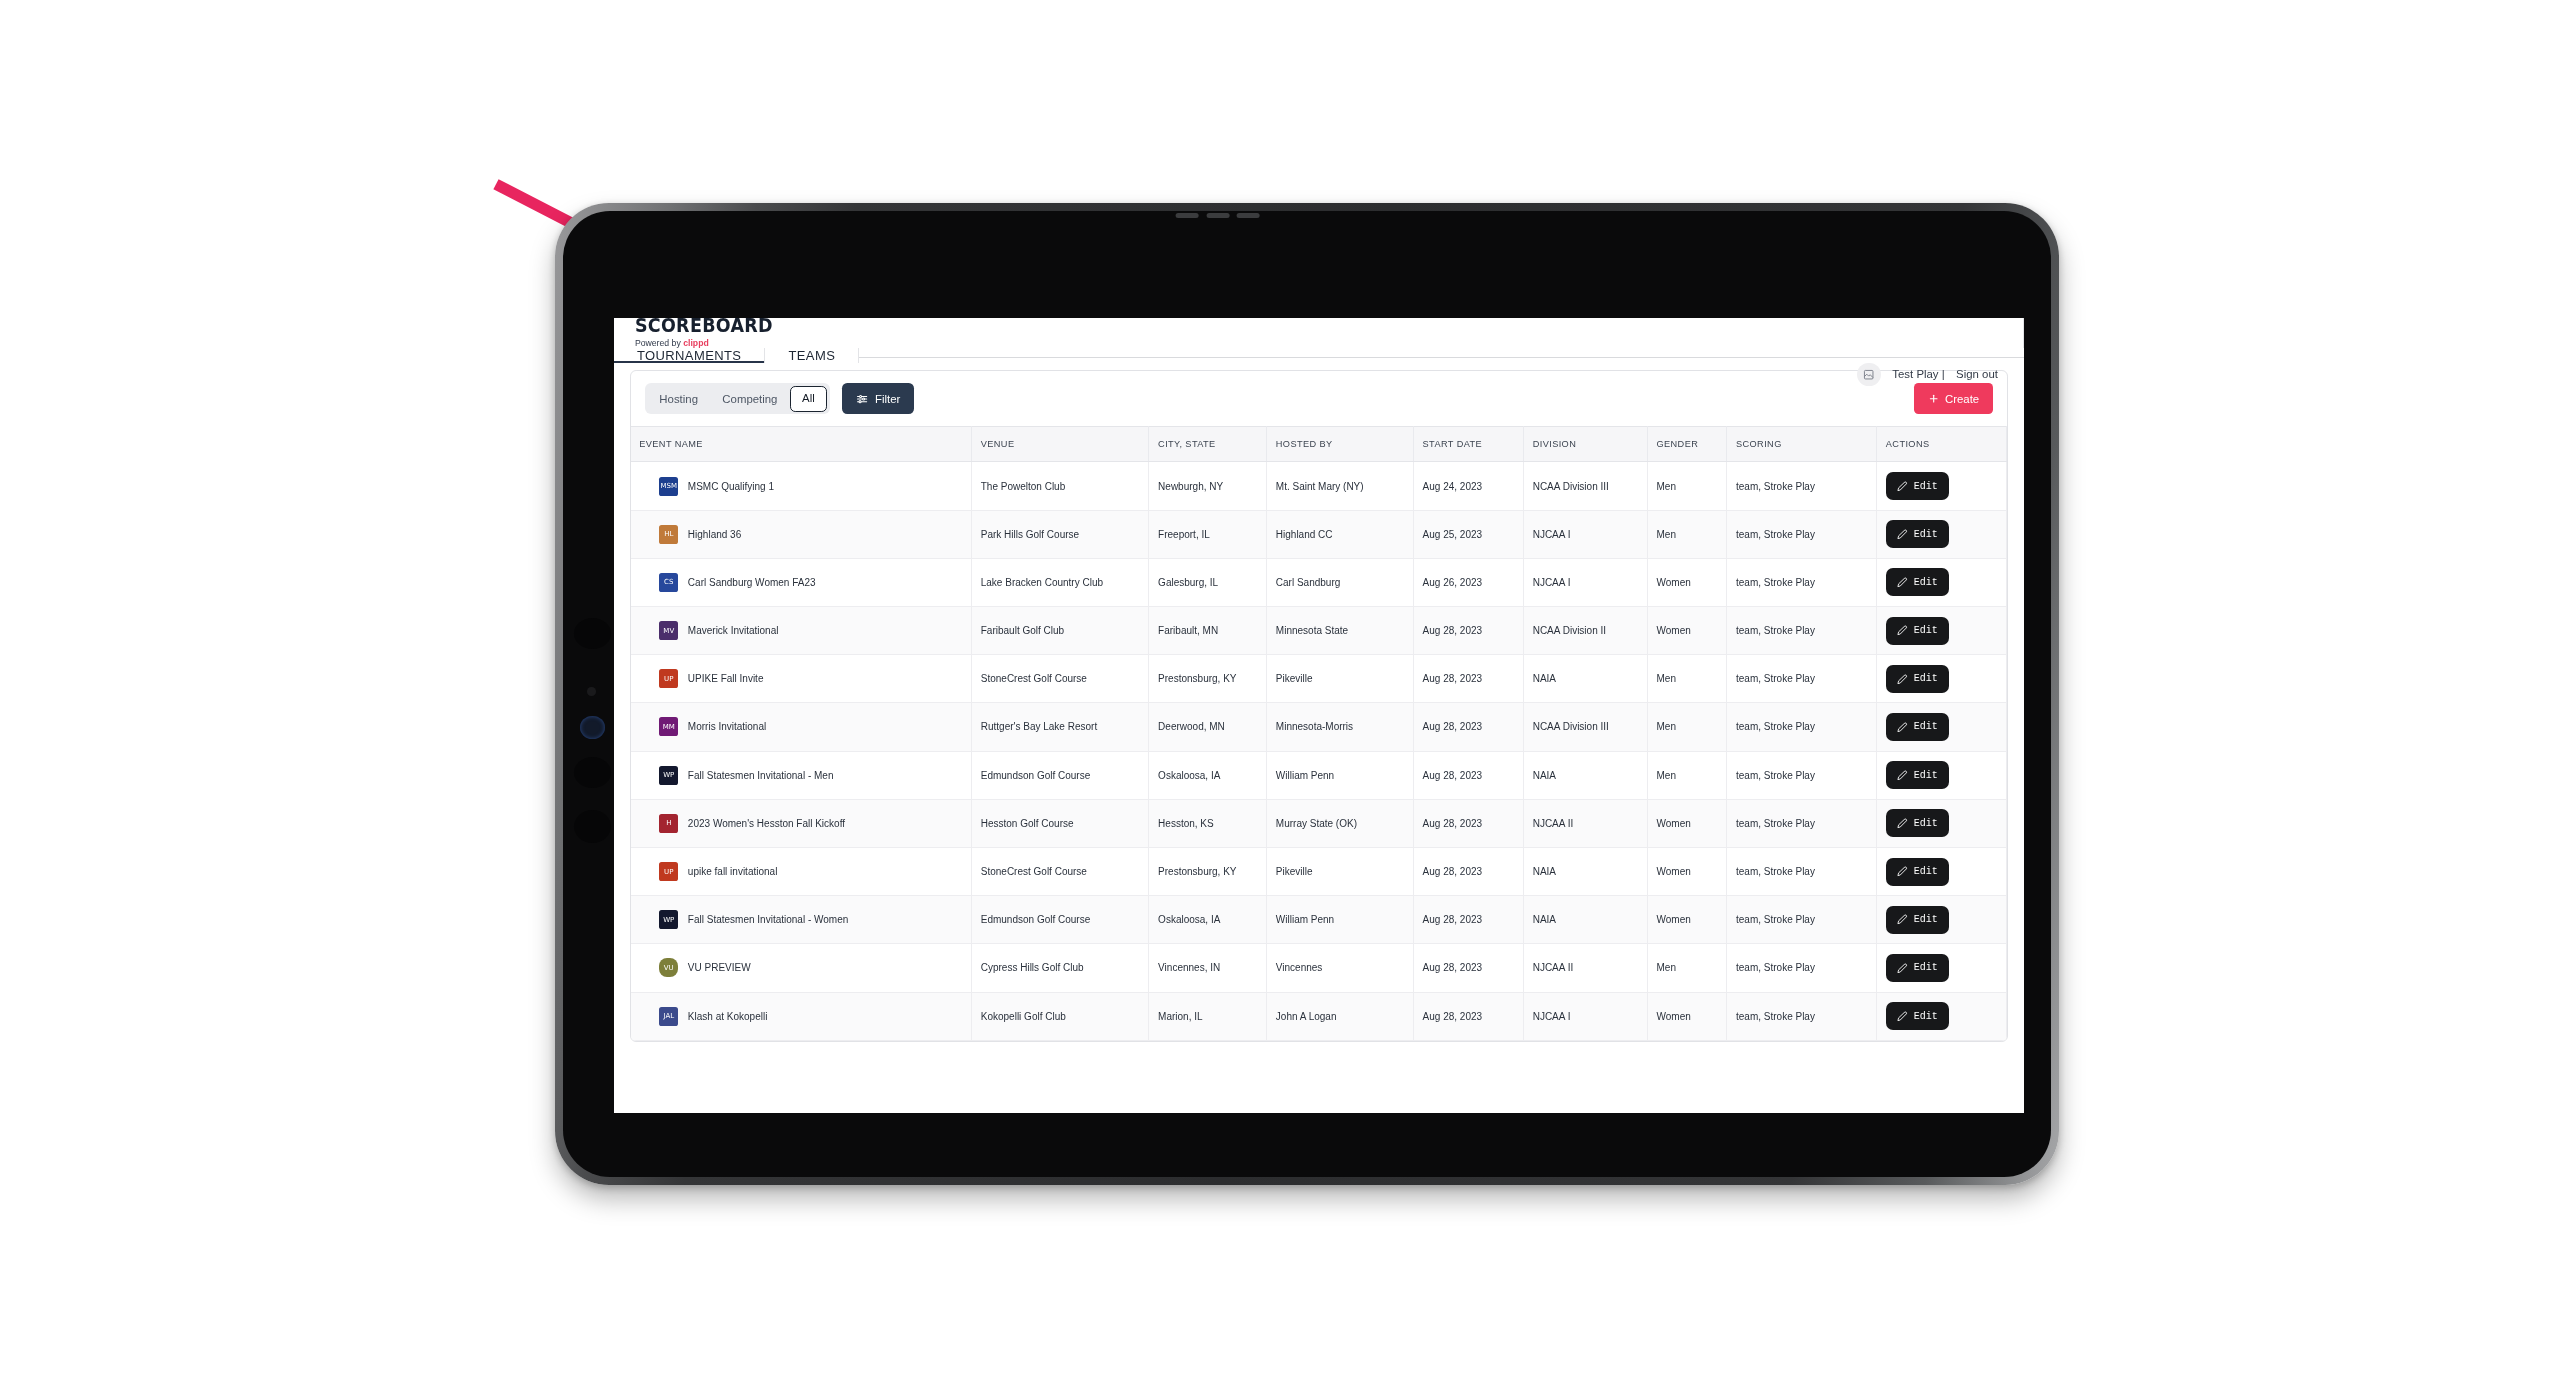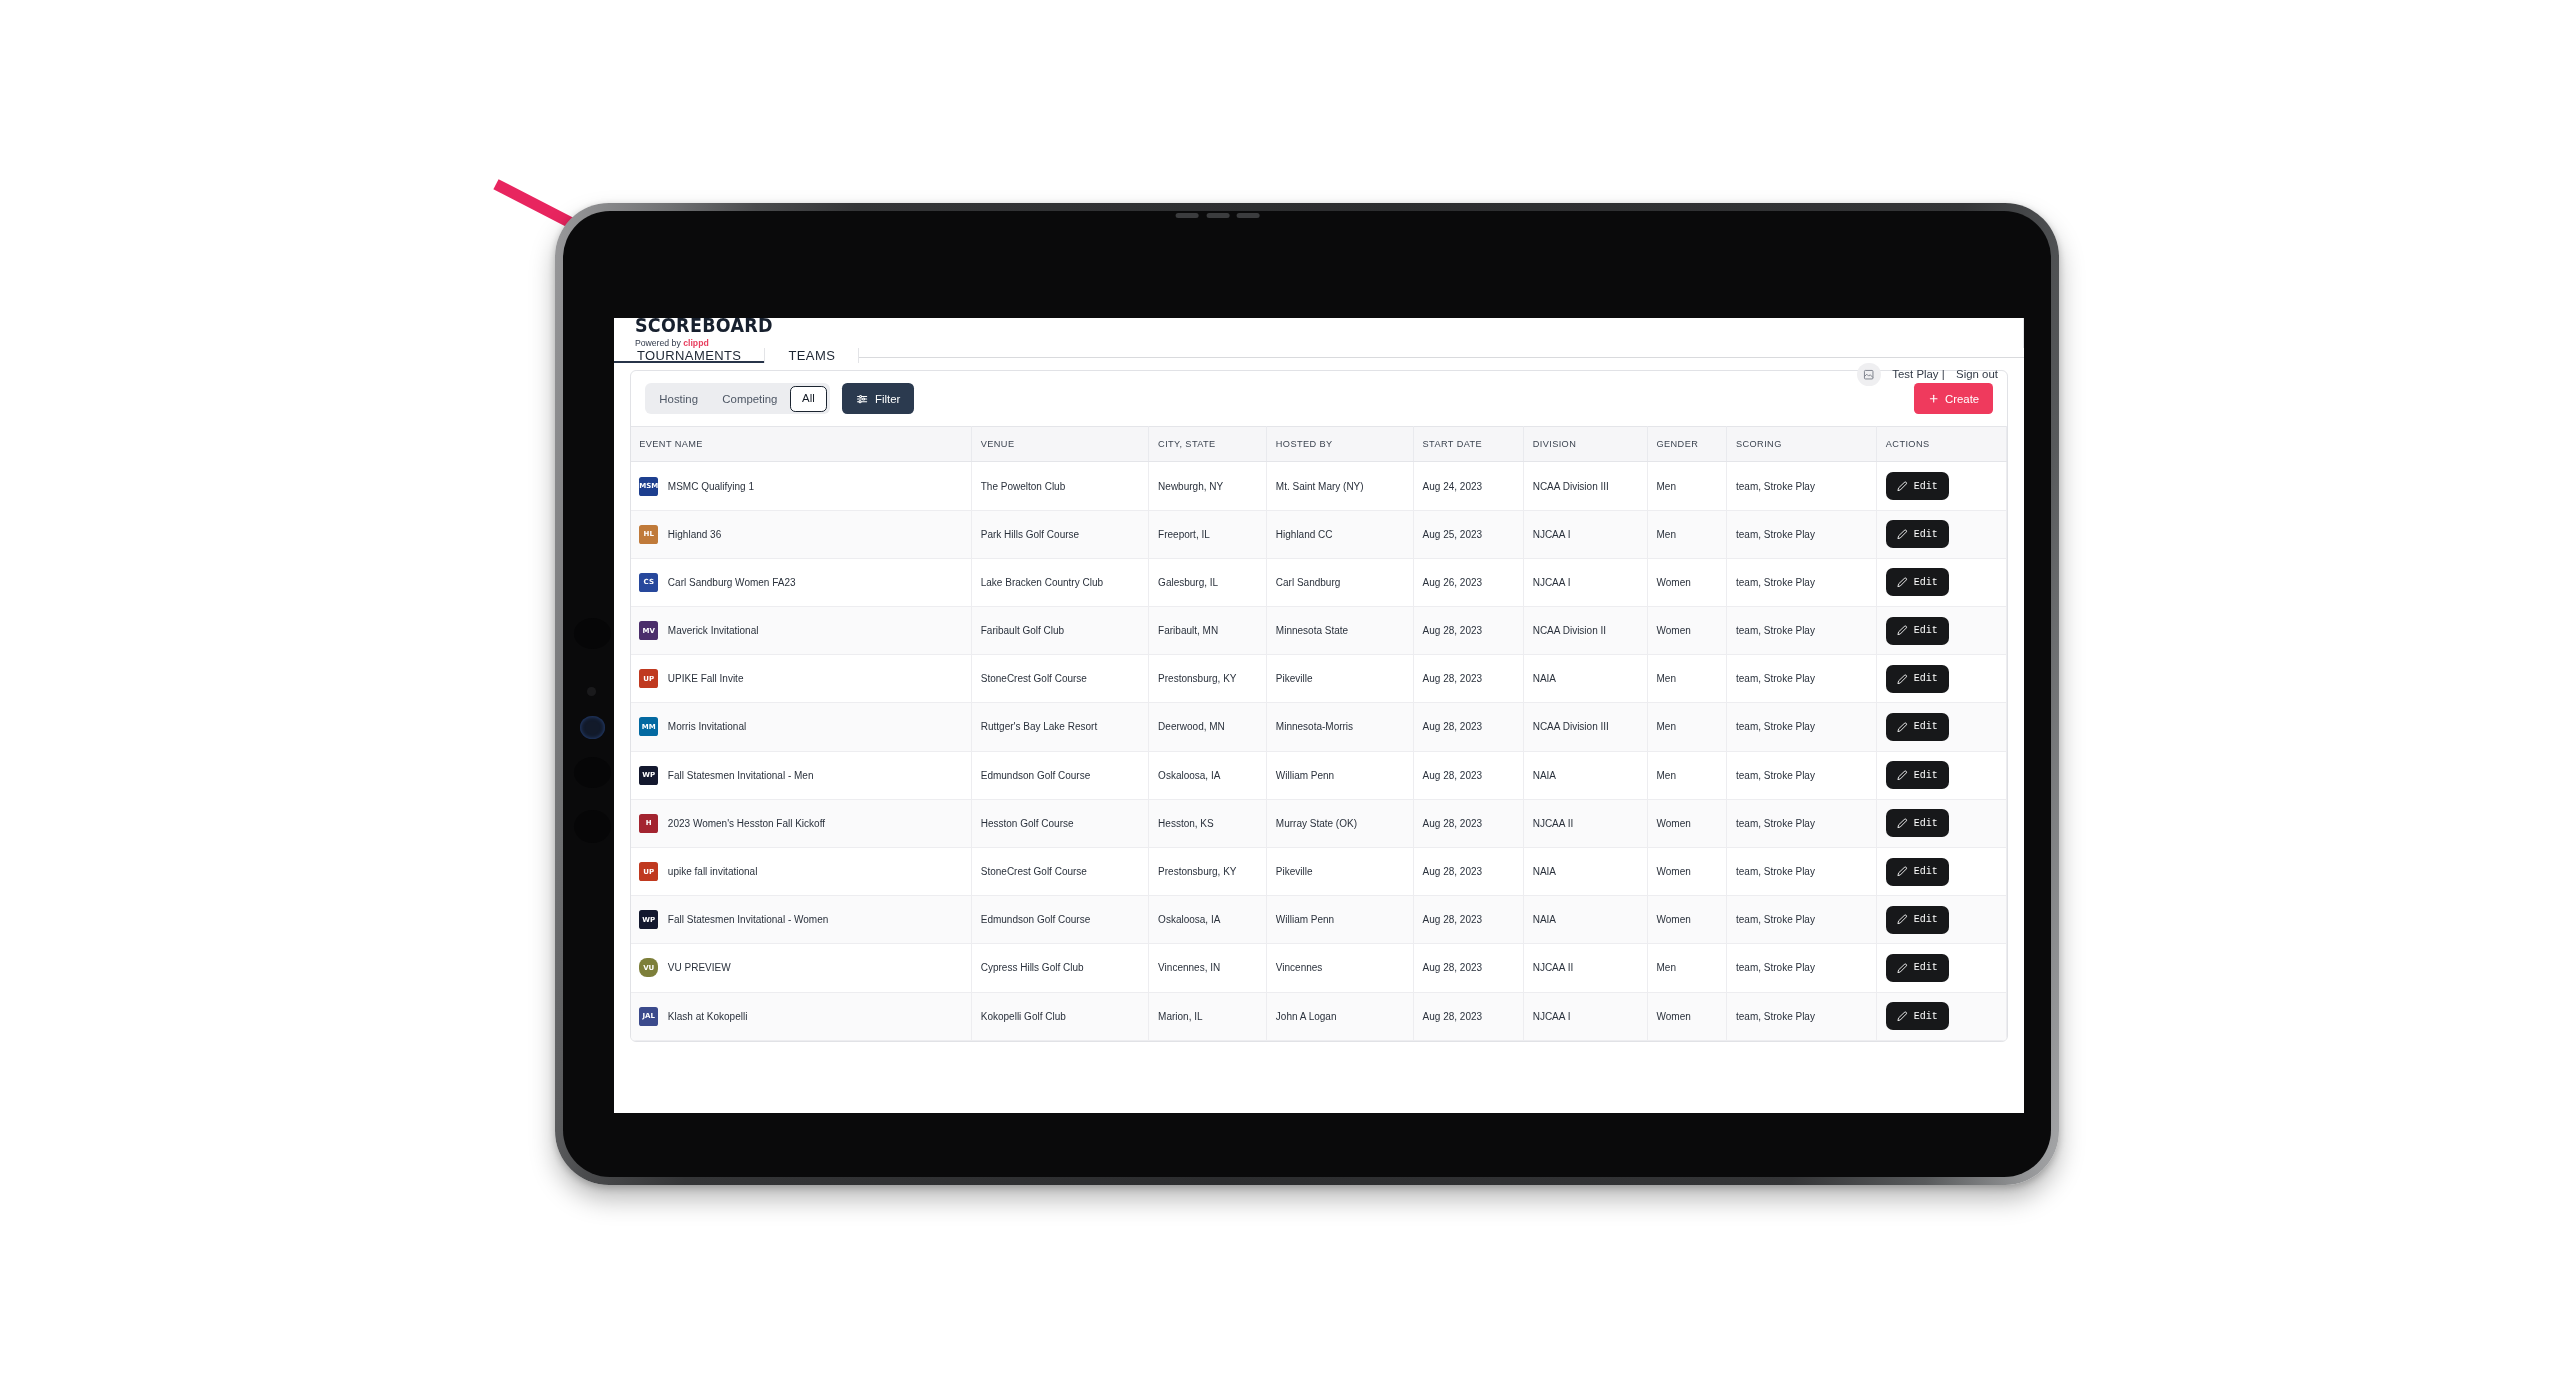--- a/index.html
+++ b/index.html
@@ -207,23 +207,24 @@
     white-space: nowrap; overflow: hidden; text-overflow: ellipsis;
   }
   table.grid tbody tr:nth-child(even) { background: #fafafb; }
   table.grid tbody tr:nth-child(odd) { background: #ffffff; }
   td.ev { }
   .ev-cell { display: flex; align-items: center; gap: 9.6px; }
   .team-logo {
     width: 19px; height: 19px; flex: 0 0 19px;
     border-radius: 2.6px;
     display: flex; align-items: center; justify-content: center;
-    font-size: 7px; font-weight: 700; color: #fff;
+    font-size: 7px; font-weight: 400; color: #fff;
     overflow: hidden;
     font-family: "DejaVu Sans", sans-serif;
+    margin-left: 20px;
   }
   td.act { text-align: left; }
   .edit-btn {
     display: inline-flex; align-items: center; gap: 6.1px;
     background: #17181a; color: #ffffff;
     height: 28px; padding: 0 11.4px; border-radius: 7px;
     font-size: 10px; border: none; cursor: pointer;
     font-family: Liberation Mono, monospace;
   }
   
@@ -450,21 +451,21 @@
                     <td class="act"><button class="edit-btn">
                         <svg width="10.5" height="10.5" viewBox="0 0 24 24" fill="none" stroke="#ffffff" stroke-width="2" stroke-linecap="round" stroke-linejoin="round">
                           <path d="M17 3a2.8 2.8 0 0 1 4 4L7.5 20.5 2 22l1.5-5.5z"></path>
                         </svg>
                         <span>Edit</span>
                       </button></td>
                   </tr>
                   <tr>
                     <td class="ev">
                       <div class="ev-cell">
-                        <span class="team-logo" style="background: #0369a1;">MM</span>
+                        <span class="team-logo" style="background: #701a75;">MM</span>
                         <span>Morris Invitational</span>
                       </div>
                     </td>
                     <td>Ruttger's Bay Lake Resort</td>
                     <td>Deerwood, MN</td>
                     <td>Minnesota-Morris</td>
                     <td>Aug 28, 2023</td>
                     <td>NCAA Division III</td>
                     <td>Men</td>
                     <td>team, Stroke Play</td>

